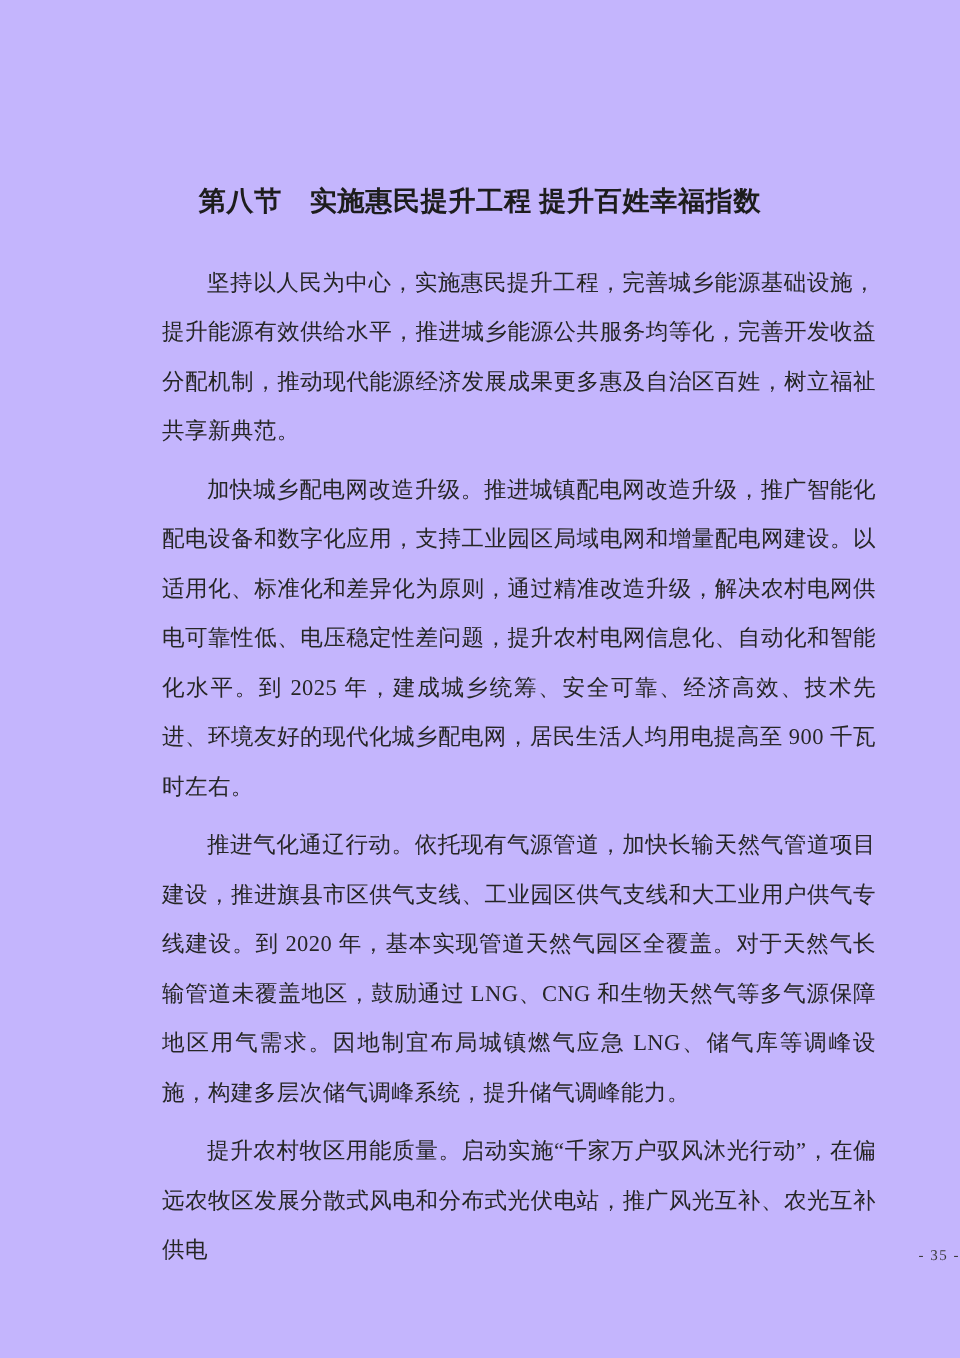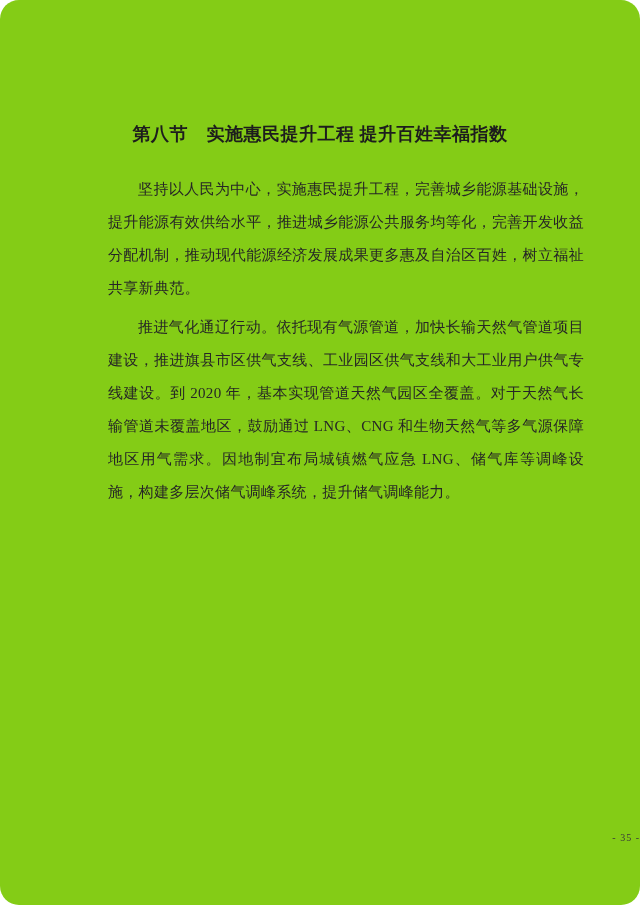--- a/index.html
+++ b/index.html
@@ -4,24 +4,23 @@
 <style>
   html, body {
     margin: 0;
     padding: 0;
     background: #ffffff;
   }
   .page {
     position: relative;
     width: 640px;
     height: 905px;
-    background: #84cc16;
+    background: #c4b5fd;
     overflow: hidden;
     box-sizing: border-box;
-    border-radius: 19px;
   }
   .page-title {
     margin: 0;
     padding-top: 122px;
     text-align: center;
     font-family: "Liberation Serif", "DejaVu Serif", serif;
     font-weight: bold;
     font-size: 18px;
     line-height: 24px;
     color: #1d1d1d;
@@ -57,19 +56,21 @@
 </head>
 <body>
 
 <div class="page">
   <h1 class="page-title">第八节　实施惠民提升工程 提升百姓幸福指数</h1>
 
   <div class="document-body">
 
       <p>坚持以人民为中心，实施惠民提升工程，完善城乡能源基础设施，提升能源有效供给水平，推进城乡能源公共服务均等化，完善开发收益分配机制，推动现代能源经济发展成果更多惠及自治区百姓，树立福祉共享新典范。</p>
 
+      <p>加快城乡配电网改造升级。推进城镇配电网改造升级，推广智能化配电设备和数字化应用，支持工业园区局域电网和增量配电网建设。以适用化、标准化和差异化为原则，通过精准改造升级，解决农村电网供电可靠性低、电压稳定性差问题，提升农村电网信息化、自动化和智能化水平。到 2025 年，建成城乡统筹、安全可靠、经济高效、技术先进、环境友好的现代化城乡配电网，居民生活人均用电提高至 900 千瓦时左右。</p>
 
       <p>推进气化通辽行动。依托现有气源管道，加快长输天然气管道项目建设，推进旗县市区供气支线、工业园区供气支线和大工业用户供气专线建设。到 2020 年，基本实现管道天然气园区全覆盖。对于天然气长输管道未覆盖地区，鼓励通过 LNG、CNG 和生物天然气等多气源保障地区用气需求。因地制宜布局城镇燃气应急 LNG、储气库等调峰设施，构建多层次储气调峰系统，提升储气调峰能力。</p>
 
+      <p>提升农村牧区用能质量。启动实施“千家万户驭风沐光行动”，在偏远农牧区发展分散式风电和分布式光伏电站，推广风光互补、农光互补供电</p>
     </div>
 
   <div class="page-number">- 35 -</div>
 </div>
 
 </body></html>

